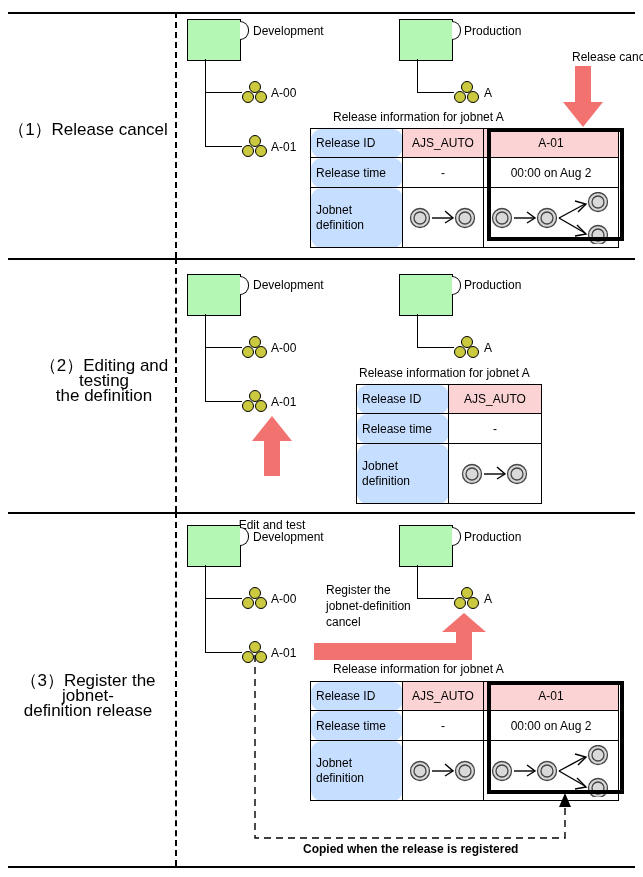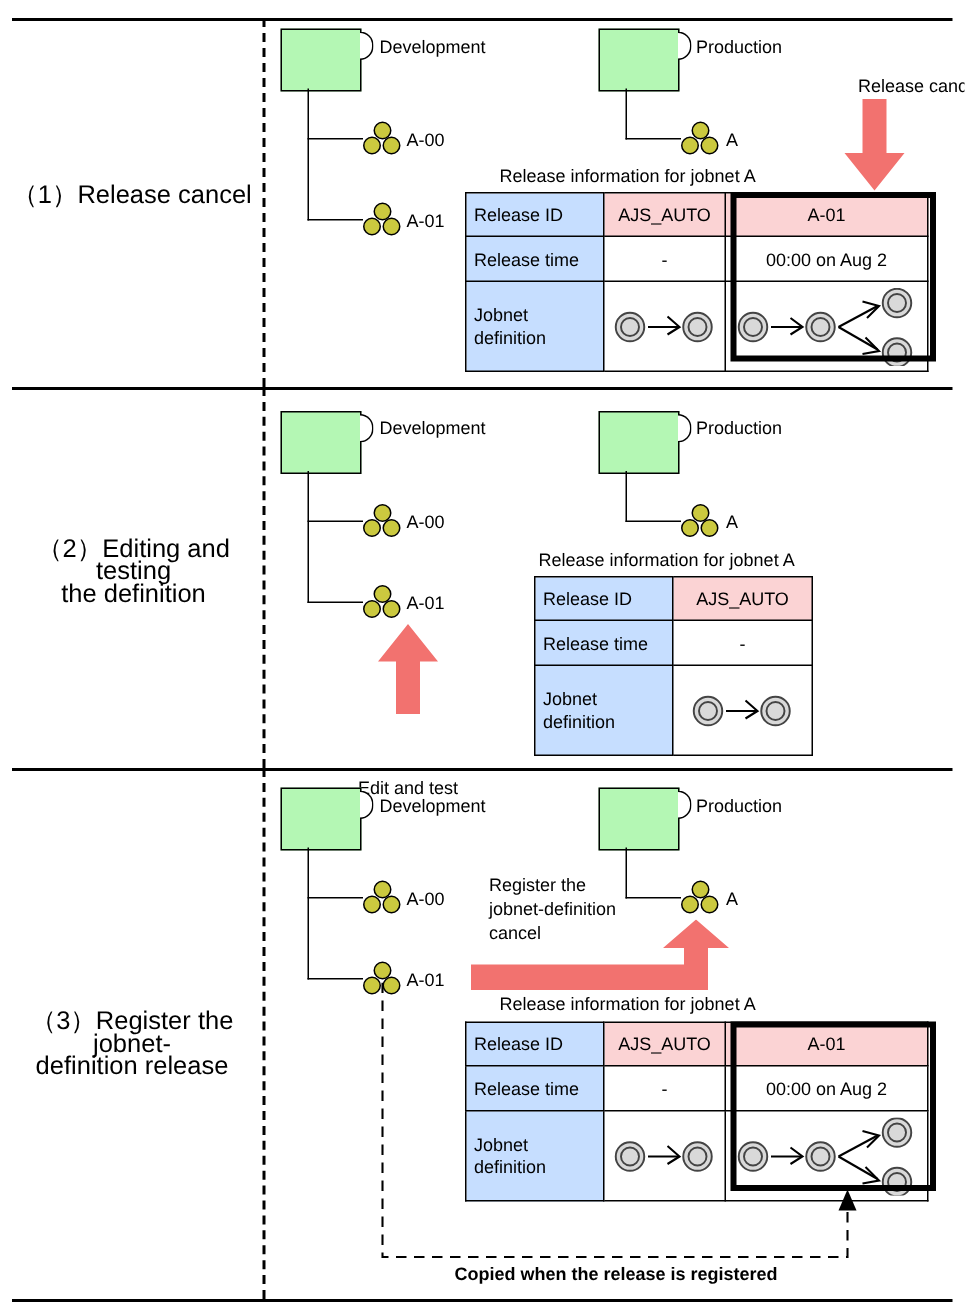--- a/index.html
+++ b/index.html
@@ -26,21 +26,21 @@
   .jicon i{position:absolute;width:12px;height:12px;border-radius:50%;
            background:#cbc93f;border:1.3px solid #000;box-sizing:border-box;}
   .jicon i.b1{left:7px;top:0;}
   .jicon i.b2{left:0px;top:10px;}
   .jicon i.b3{left:13px;top:10px;}
   .jlabel{position:absolute;font-size:12px;white-space:nowrap;}
   
   .tblcap{position:absolute;font-size:12px;white-space:nowrap;}
   .rtable{position:absolute;border-collapse:collapse;font-size:12px;}
   .rtable td{border:1.3px solid #000;padding:0;vertical-align:middle;}
-  .rtable td.hd{background:#c6deff;padding-left:5px;font-size:12px;}
+  .rtable td.hd{background:#c6deff;padding-left:5px;font-size:12px;border-radius:11px;}
   .rtable td.auto{background:#fbd3d4;text-align:center;}
   .rtable td.plain{background:#fff;text-align:center;}
   .rtable td.relid{background:#fbd3d4;text-align:center;}
   .rtable td.twoline{line-height:15px;padding:3px 0 3px 5px;}
   
   .emph{position:absolute;border:4px solid #000;box-sizing:border-box;pointer-events:none;}
   
   .defsvg{display:block;margin:0 auto;}
   
   .redarrow{position:absolute;}
@@ -149,21 +149,21 @@
         <polyline points="86,9 97,12 89,20" fill="none" stroke="#000" stroke-width="1.4"></polyline>
         <line x1="70" y1="26" x2="96" y2="41" stroke="#000" stroke-width="1.4"></line>
         <polyline points="88,33 97,42 86,44" fill="none" stroke="#000" stroke-width="1.4"></polyline>
       </svg>
     </td>
   </tr>
 </tbody>
   </table>
 <div class="emph" style="left:487px;top:128px;width:137px;height:113px;"></div>
 
-<div class="steplabel" style="left:5px;top:358px;">
+<div class="steplabel" style="left:20px;top:358px;">
   <span>（2）Editing and testing</span>
   <span class="l2">the definition</span>
 </div>
 
 <div class="mgr" style="left:187px;top:274px;">
   <span class="tab"></span>
 </div>
 <div class="mgrname" style="left:253px;top:278px;">Development</div>
 <div class="tvert" style="left:205px;top:314px;height:88px;"></div>
 <div class="thorz" style="left:205px;top:347px;width:37px;"></div>

